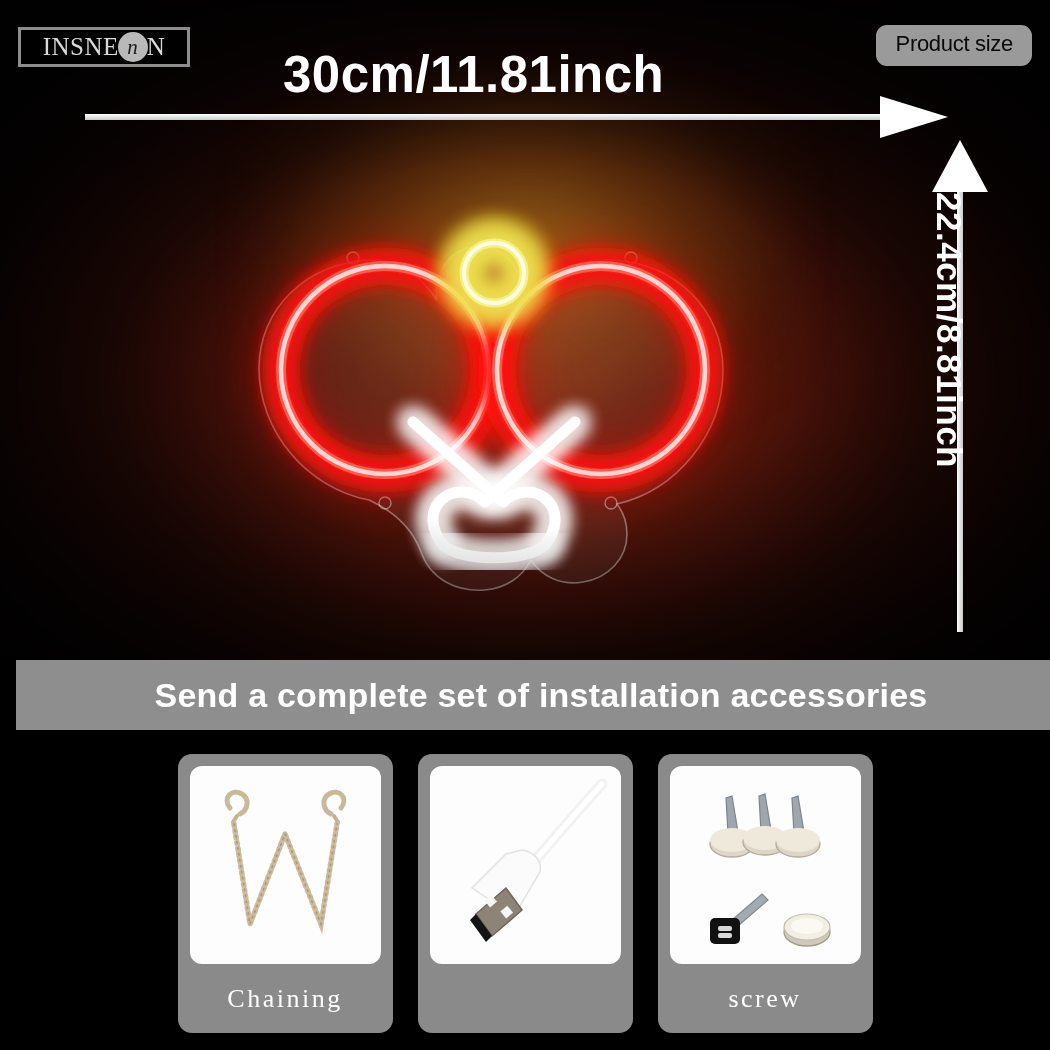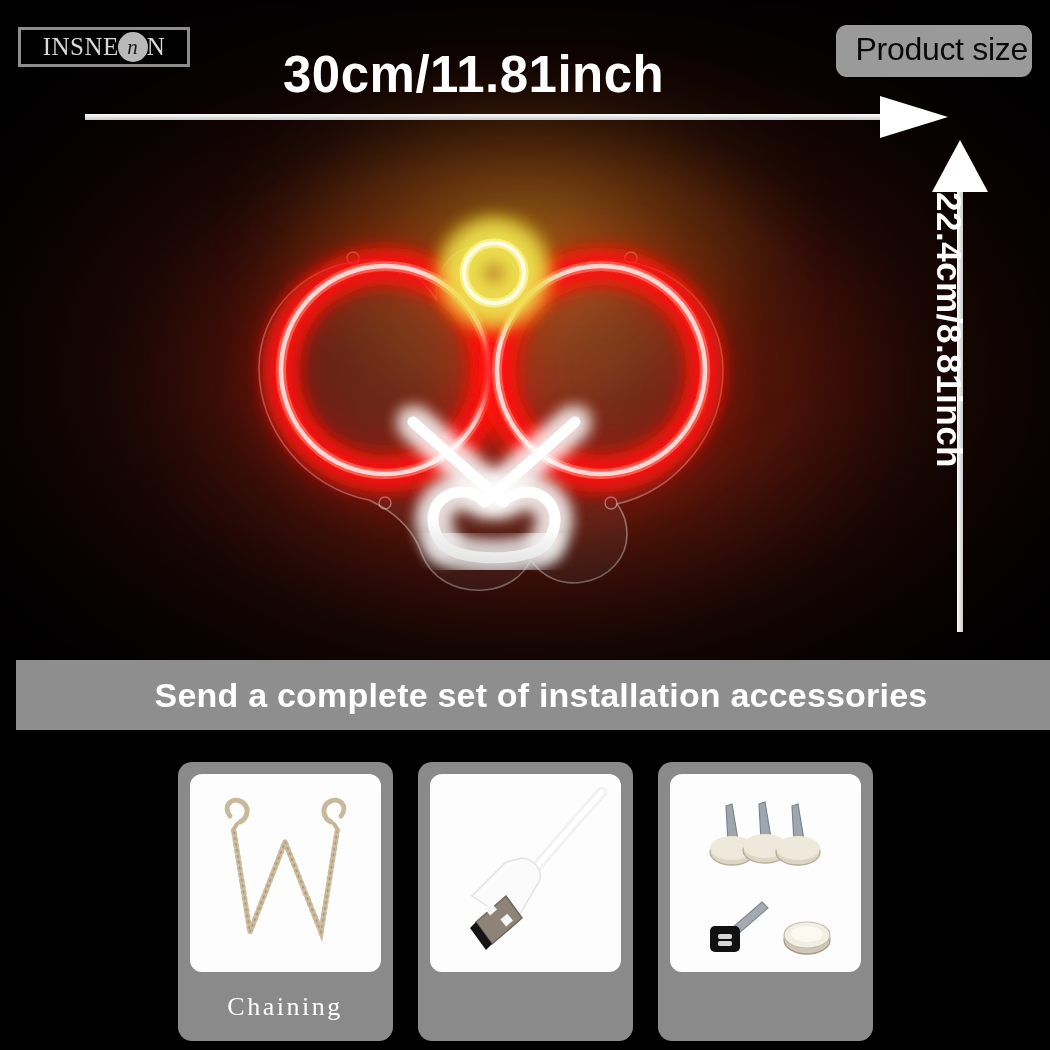--- a/index.html
+++ b/index.html
@@ -92,22 +92,22 @@
     font-family: "Liberation Serif", serif;
     margin: 0 -1px;
   }
 
   
   .size-badge {
     position: absolute;
     right: 18px; top: 25px;
     background: #9a9a9a;
     color: #0a0a0a;
-    font-size: 32px;
-    padding: 6px 4px 9px 20px;
+    font-size: 22px;
+    padding: 6px 19px 9px 20px;
     border-radius: 11px;
     letter-spacing: -0.3px;
   }
 
   
   .dim-h {
     position: absolute;
     left: 283px; top: 45px;
     font-size: 51px;
     font-weight: bold;
@@ -184,21 +184,21 @@
   
   .acc-strip {
     position: absolute;
     left: 0; top: 730px;
     width: 1050px; height: 320px;
     background: #000;
     display: flex;
     justify-content: center;
     align-items: flex-start;
     gap: 25px;
-    padding-top: 32px;
+    padding-top: 24px;
     box-sizing: border-box;
   }
   .acc-card {
     width: 215px;
     background: #8a8a8a;
     border-radius: 14px;
     padding: 12px 12px 0 12px;
     box-sizing: border-box;
     display: flex;
     flex-direction: column;
@@ -437,16 +437,17 @@
             <rect x="48" y="167" width="14" height="5" rx="2" fill="#d8d8d8"></rect>
           </g>
 
           <g>
             <ellipse cx="137" cy="166" rx="23" ry="14" fill="#cfc9ba" stroke="#a49b89" stroke-width="1.3"></ellipse>
             <ellipse cx="137" cy="161" rx="23" ry="13" fill="#f2eee3" stroke="#c3bcab" stroke-width="1.2"></ellipse>
             <ellipse cx="137" cy="160" rx="16" ry="8" fill="#fbf9f2"></ellipse>
           </g>
         </svg>
       </div>
+      <div class="acc-label">screw</div>
     </div>
 
   </div>
 </div>
 
 </body></html>

